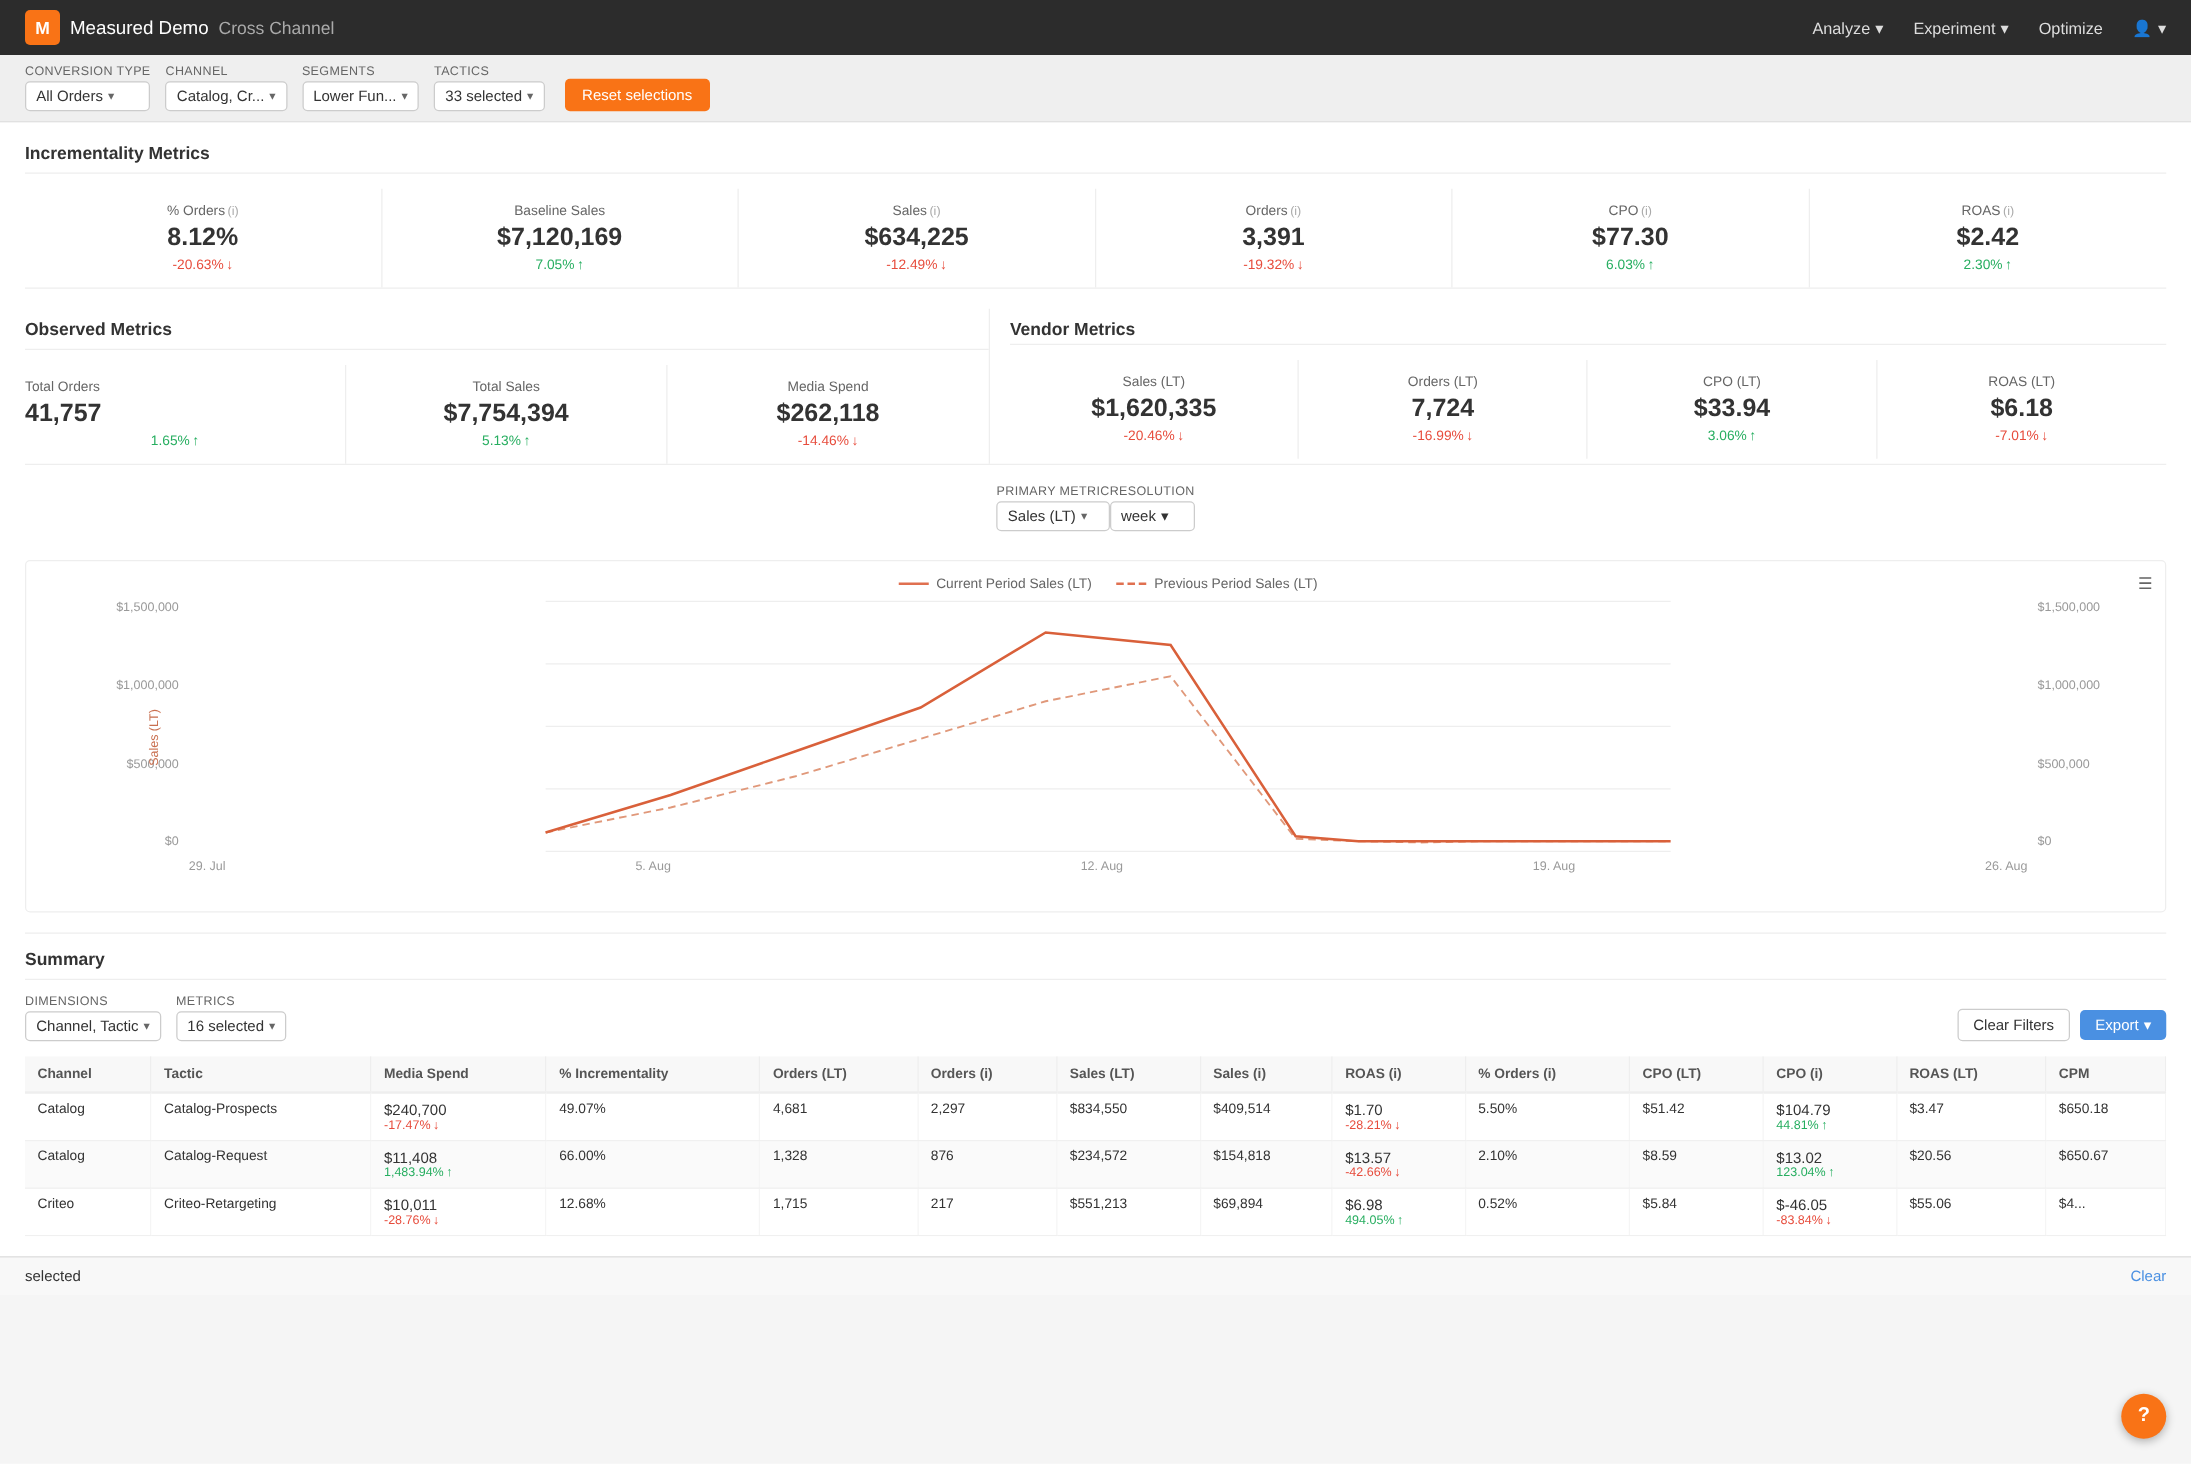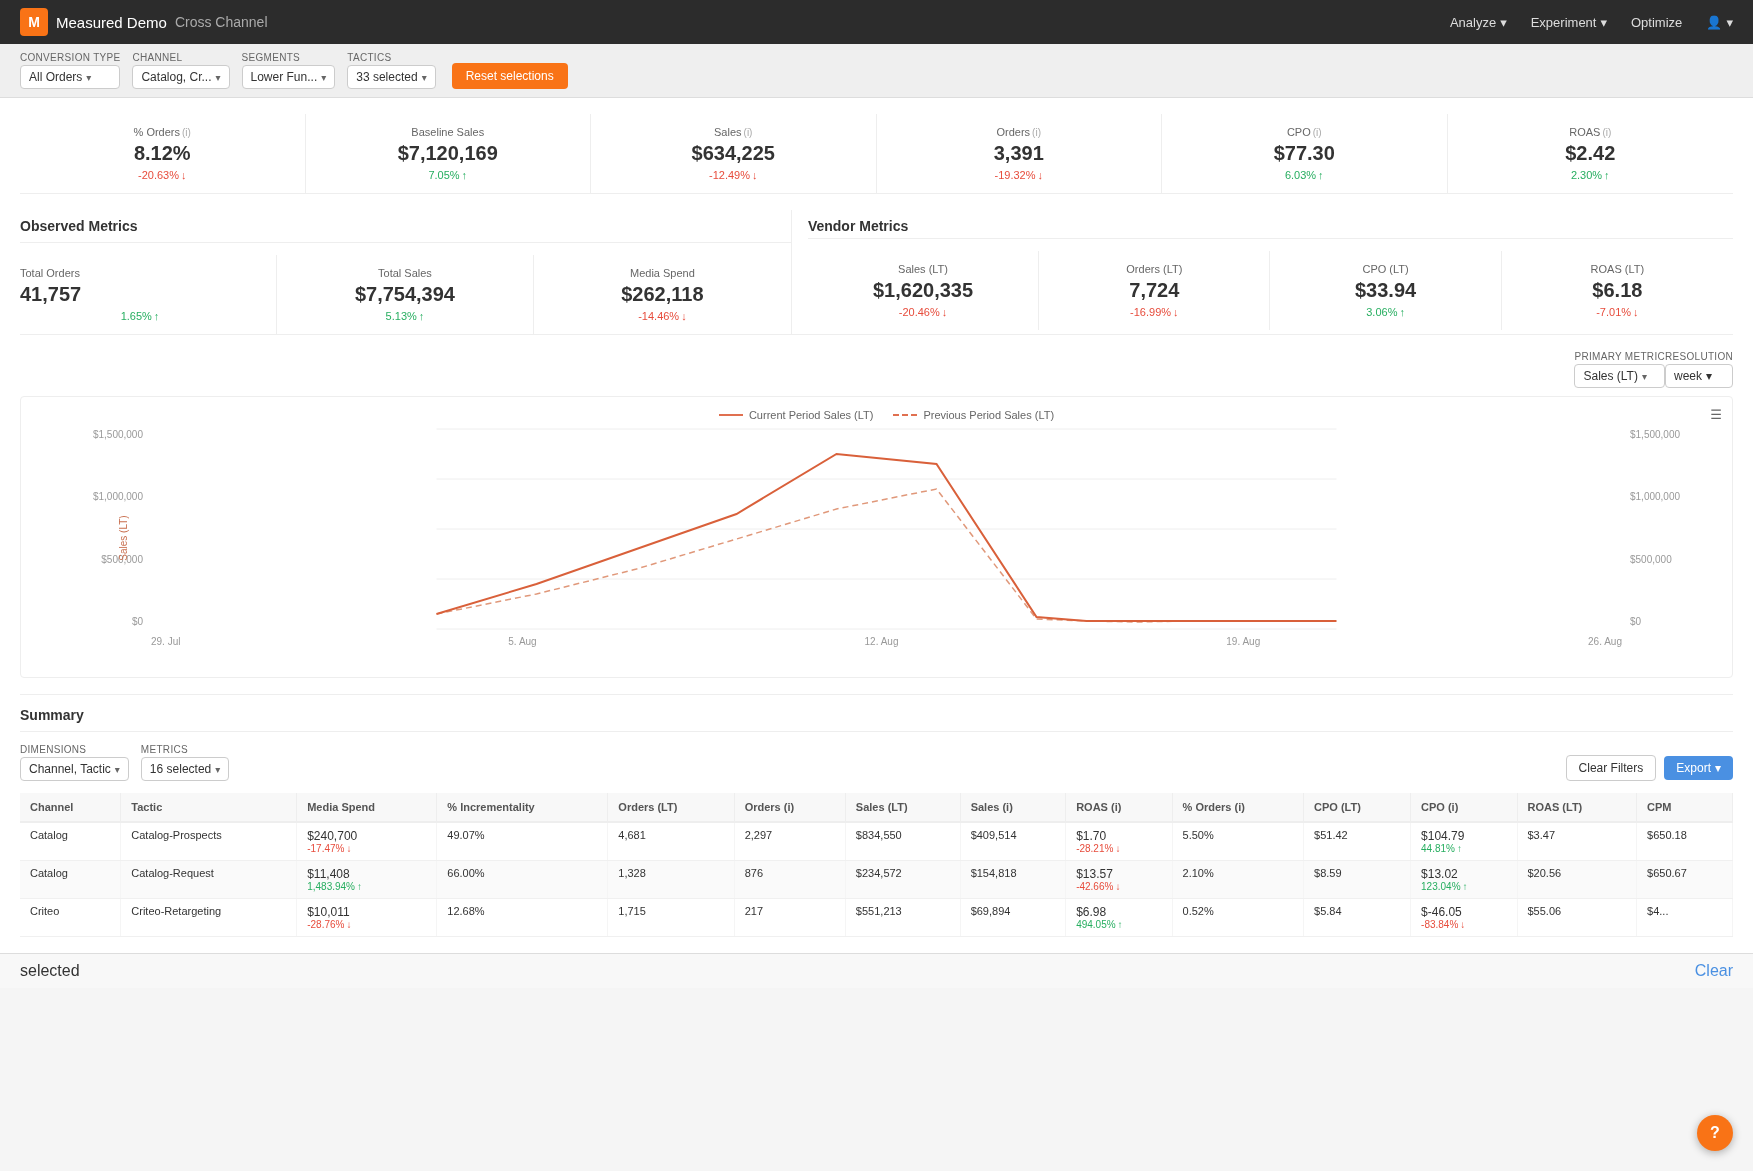--- a/index.html
+++ b/index.html
@@ -42,21 +42,21 @@
     .metric-info { color: #aaa; font-size: 10px; }
     .metric-value { font-size: 20px; font-weight: 600; color: #333; margin-bottom: 4px; }
     .metric-change { font-size: 11px; display: flex; align-items: center; justify-content: center; gap: 2px; }
     .metric-change.negative { color: #e74c3c; }
     .metric-change.positive { color: #27ae60; }
     .arrow-up::after { content: '↑'; }
     .arrow-down::after { content: '↓'; }
 
     
     .performance-section { margin-bottom: 16px; }
-    .performance-header { display: flex; align-items: center; justify-content: flex-end; margin-bottom: 8px; }
+    .performance-header { display: flex; align-items: center; justify-content: center; margin-bottom: 23px; }
     .primary-metric-group { display: flex; flex-direction: column; gap: 2px; }
     .resolution-group { display: flex; flex-direction: column; gap: 2px; text-align: right; }
     .resolution-select { display: flex; align-items: center; gap: 4px; background: white; border: 1px solid #ccc; border-radius: 4px; padding: 4px 8px; font-size: 12px; cursor: pointer; }
 
     
     .chart-container { position: relative; border: 1px solid #eee; border-radius: 4px; padding: 12px 40px 30px 60px; background: white; }
     .chart-legend { display: flex; align-items: center; gap: 20px; justify-content: center; margin-bottom: 8px; font-size: 11px; color: #666; }
     .legend-item { display: flex; align-items: center; gap: 6px; }
     .legend-line-solid { width: 24px; height: 2px; background: #e07050; }
     .legend-line-dashed { width: 24px; height: 0; border-top: 2px dashed #e07050; }
@@ -77,21 +77,21 @@
     .data-table tr:nth-child(even) { background: #fafafa; }
     .cell-primary { font-size: 12px; color: #333; }
     .cell-secondary { font-size: 10px; display: flex; align-items: center; gap: 2px; }
     .cell-secondary.negative { color: #e74c3c; }
     .cell-secondary.positive { color: #27ae60; align-items: flex-end; }
 
     
     .help-btn { position: fixed; bottom: 20px; right: 20px; width: 36px; height: 36px; background: #f97316; border-radius: 50%; display: flex; align-items: center; justify-content: center; color: white; font-weight: bold; font-size: 16px; cursor: pointer; box-shadow: 0 2px 8px rgba(0,0,0,0.3); }
 
     
-    .bottom-bar { background: #f8f8f8; border-top: 1px solid #ddd; padding: 8px 20px; display: flex; align-items: flex-start; justify-content: space-between; font-size: 16px; color: #666; }
+    .bottom-bar { background: #f8f8f8; border-top: 1px solid #ddd; padding: 8px 20px; display: flex; align-items: flex-start; justify-content: space-between; font-size: 12px; color: #666; }
     .selected-count { color: #333; font-weight: 500; }
     .clear-link { color: #4a90e2; cursor: pointer; }
   </style>
 </head>
 <body>
 
 <div class="header">
   <div class="header-left">
     <div class="header-logo">M</div>
     <span class="header-title">Measured Demo</span>
@@ -145,20 +145,21 @@
       <span class="caret">▾</span>
     </div>
   </div>
   <button class="reset-btn">Reset selections</button>
 
 </div>
 
 <div class="main">
 
   <div>
+    <div class="section-title">Incrementality Metrics</div>
     <div class="metrics-grid">
       <div class="metric-item">
         <div class="metric-label">
           <span>% Orders</span>
           <span class="metric-info">(i)</span>
         </div>
         <div class="metric-value">8.12%</div>
         <div class="metric-change negative">
           <span>-20.63%</span>
           <span class="arrow-down"></span>

